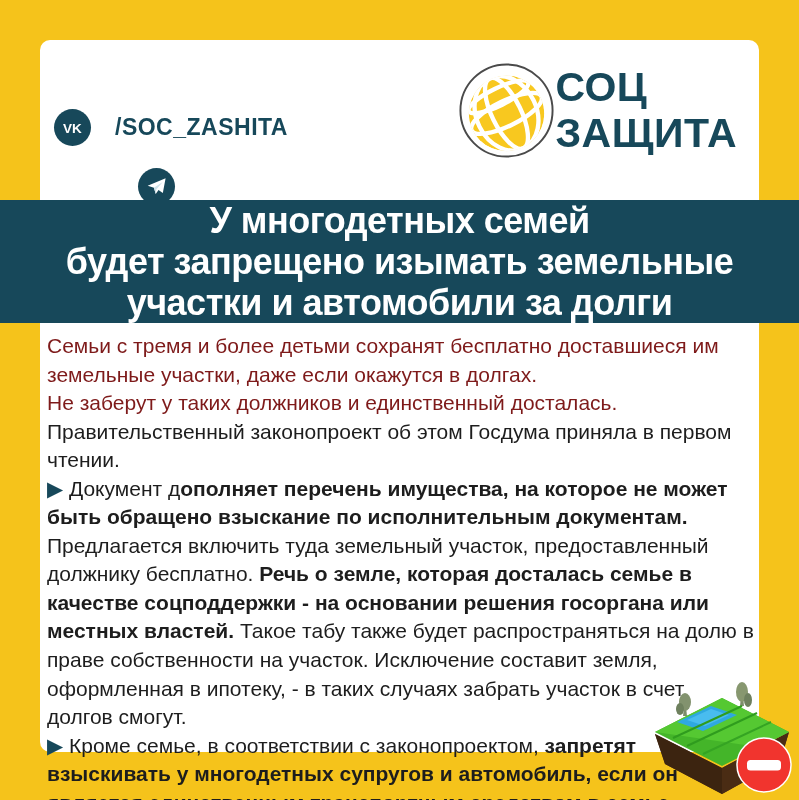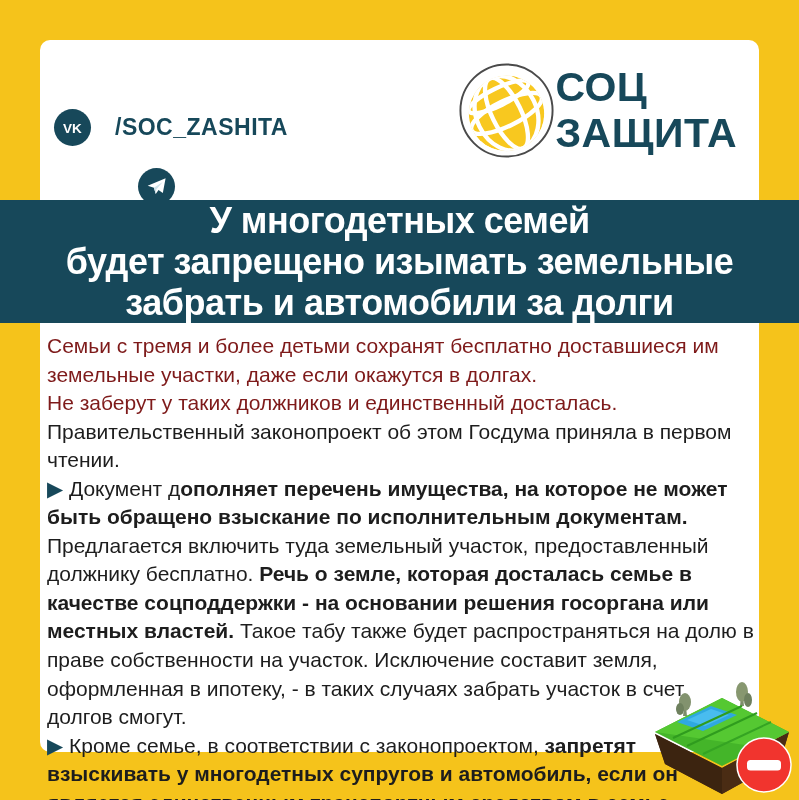--- a/index.html
+++ b/index.html
@@ -115,21 +115,21 @@
         </g>
       </svg>
       <div class="logo-title">СОЦ
 ЗАЩИТА</div>
     </div>
   </div>
 
   <div class="headline-banner">
     <div class="banner-text">У многодетных семей
 будет запрещено изымать земельные
-забрать и автомобили за долги</div>
+участки и автомобили за долги</div>
   </div>
 
   <div class="article-panel">
     <div class="article-text" id="article-text">
         <div class="para"><span class="seg-red">Семьи с тремя и более детьми сохранят бесплатно доставшиеся им земельные участки, даже если окажутся в долгах.</span></div>
         <div class="para"><span class="seg-red">Не заберут у таких должников и единственный досталась.</span></div>
         <div class="para"><span class="seg-plain">Правительственный законопроект об этом Госдума приняла в первом чтении.</span></div>
         <div class="para"><span class="seg-marker">▶ </span><span class="seg-plain">Документ д</span><span class="seg-bold">ополняет перечень имущества, на которое не может быть обращено взыскание по исполнительным документам.</span><span class="seg-plain"> Предлагается включить туда земельный участок, предоставленный должнику бесплатно. </span><span class="seg-bold">Речь о земле, которая досталась семье в качестве соцподдержки - на основании решения госоргана или местных властей.</span><span class="seg-plain"> Такое табу также будет распространяться на долю в праве собственности на участок. Исключение составит земля, оформленная в ипотеку, - в таких случаях забрать участок в счет долгов смогут.</span></div>
         <div class="para"><span class="seg-marker">▶ </span><span class="seg-plain">Кроме семье, в соответствии с законопроектом, </span><span class="seg-bold">запретят взыскивать у многодетных супругов и автомобиль, если он является единственным транспортным средством в семье.</span></div>
       </div>

